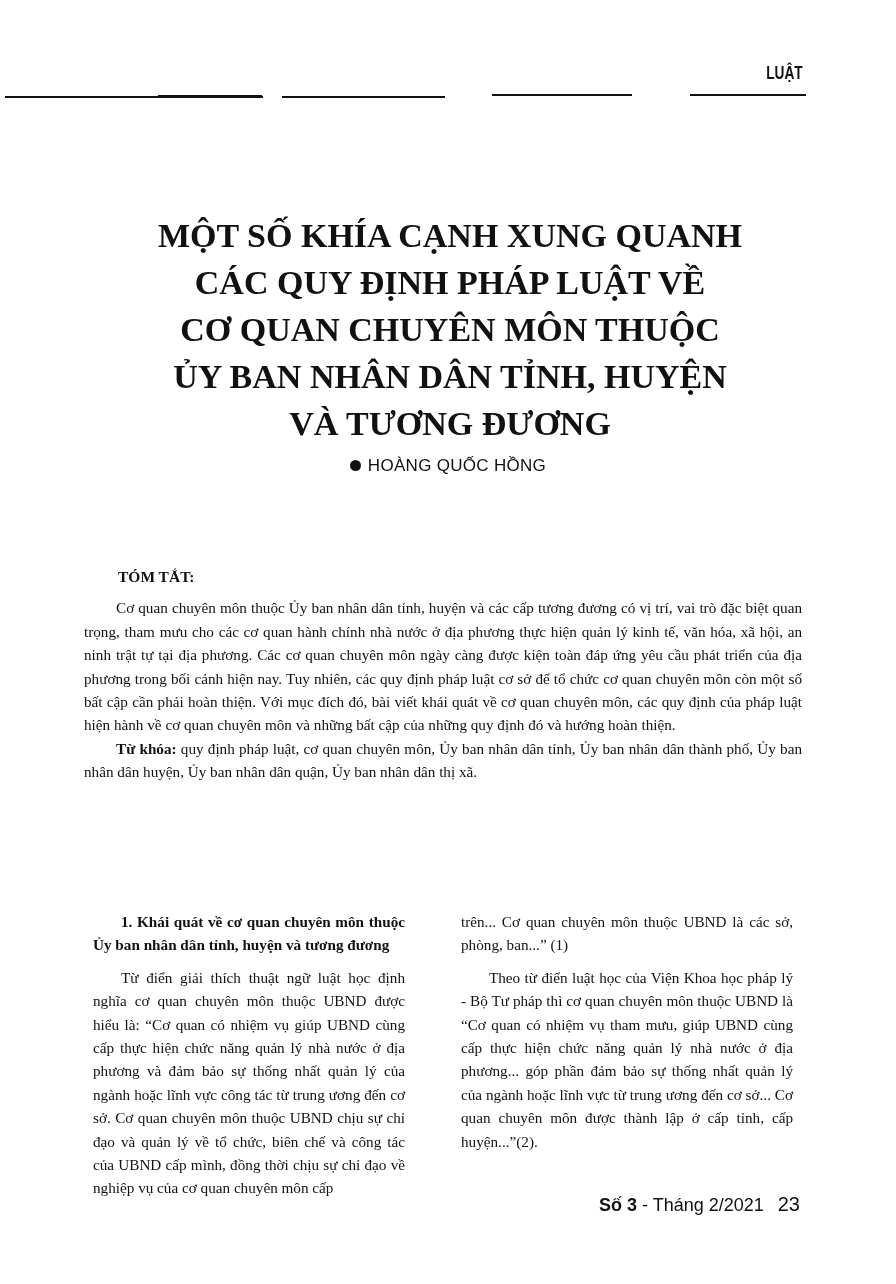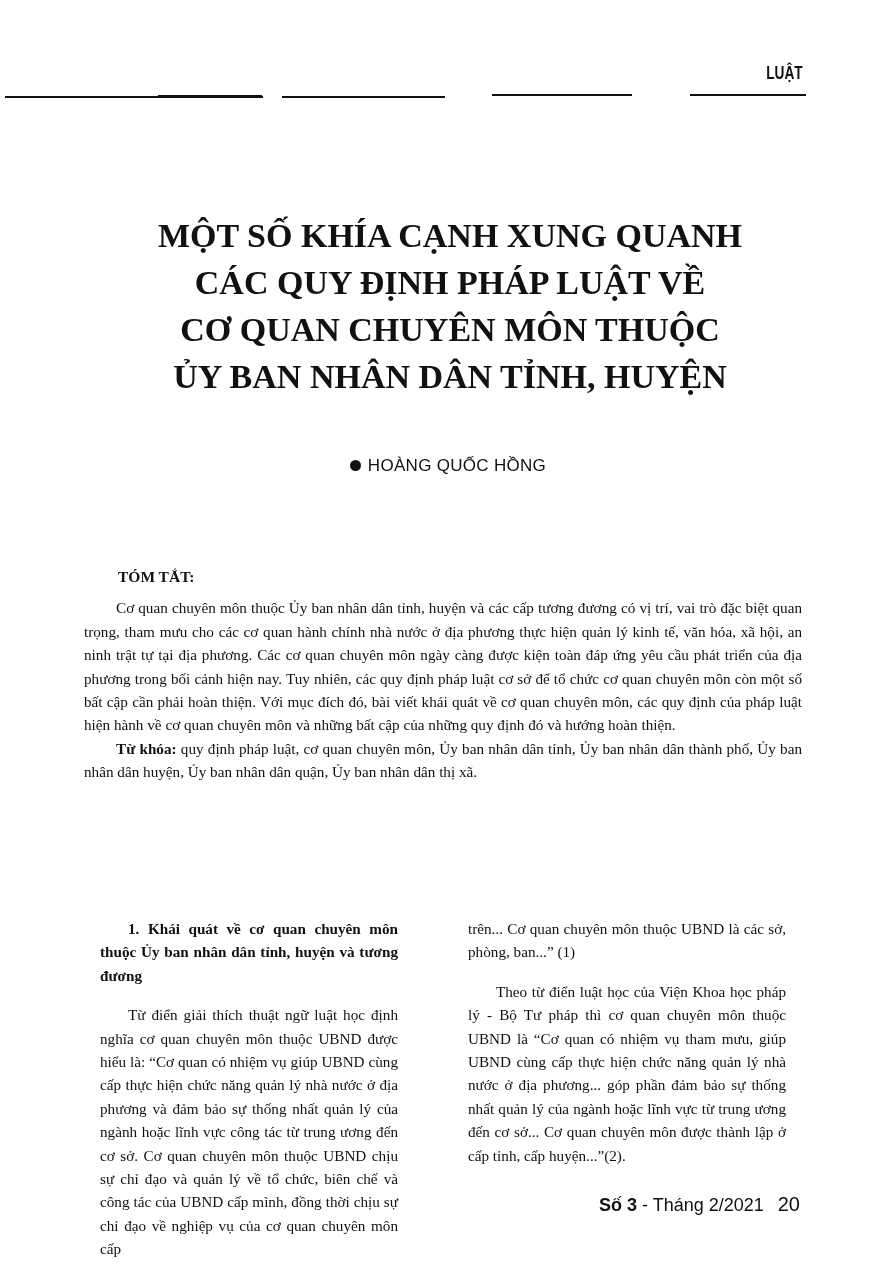--- a/index.html
+++ b/index.html
@@ -35,21 +35,21 @@
       font-size: 15.2px; line-height: 23.4px; text-align: justify;
     }
     .abstract .heading { font-weight: bold; font-size: 15.5px; margin-left: 34px; margin-bottom: 8px; }
     .abstract p { margin: 0; text-indent: 32px; }
     .abstract b { font-weight: bold; margin-top: 33px; }
     .col {
       position: absolute; top: 901px; font-size: 15.2px; line-height: 23.4px; text-align: justify;
     }
     .col.left { left: 84px; width: 330px; }
     .col.right { left: 452px; width: 350px; }
-    .col p { margin: 16px; text-indent: 28px; }
+    .col p { margin: 9px; text-indent: 28px; }
     .col .sec-head { font-weight: bold; }
     .col p.noindent { text-indent: 0; }
     .footer {
       position: absolute; right: 96px; top: 1193px;
       font-family: "Liberation Sans", "DejaVu Sans", sans-serif; font-size: 18px;
     }
     .footer .issue { font-weight: bold; }
     .footer .page-num { margin-left: 14px; font-size: 20px; }
   </style>
 </head>
@@ -61,20 +61,21 @@
 <div class="rule" style="left:158px; top:95px; width:104px;"></div>
 <div class="rule" style="left:282px; top:96px; width:163px;"></div>
 <div class="rule" style="left:492px; top:94px; width:140px;"></div>
 <div class="rule" style="left:690px; top:94px; width:116px;"></div>
 
 <div class="title">
   <div>MỘT SỐ KHÍA CẠNH XUNG QUANH</div>
   <div>CÁC QUY ĐỊNH PHÁP LUẬT VỀ</div>
   <div>CƠ QUAN CHUYÊN MÔN THUỘC</div>
   <div>ỦY BAN NHÂN DÂN TỈNH, HUYỆN</div>
+  <div>VÀ TƯƠNG ĐƯƠNG</div>
 </div>
 
 <div class="author">
   <span class="bullet"></span><span>HOÀNG QUỐC HỒNG</span>
 </div>
 
 <div class="abstract">
   <div class="heading">TÓM TẮT:</div>
   <p>Cơ quan chuyên môn thuộc Ủy ban nhân dân tỉnh, huyện và các cấp tương đương có vị trí, vai trò đặc biệt quan trọng, tham mưu cho các cơ quan hành chính nhà nước ở địa phương thực hiện quản lý kinh tế, văn hóa, xã hội, an ninh trật tự tại địa phương. Các cơ quan chuyên môn ngày càng được kiện toàn đáp ứng yêu cầu phát triển của địa phương trong bối cảnh hiện nay. Tuy nhiên, các quy định pháp luật cơ sở để tổ chức cơ quan chuyên môn còn một số bất cập cần phải hoàn thiện. Với mục đích đó, bài viết khái quát về cơ quan chuyên môn, các quy định của pháp luật hiện hành về cơ quan chuyên môn và những bất cập của những quy định đó và hướng hoàn thiện.</p>
   <p><b>Từ khóa:</b> <span>quy định pháp luật, cơ quan chuyên môn, Ủy ban nhân dân tỉnh, Ủy ban nhân dân thành phố, Ủy ban nhân dân huyện, Ủy ban nhân dân quận, Ủy ban nhân dân thị xã.</span></p>
@@ -84,14 +85,14 @@
   <p class="sec-head">1. Khái quát về cơ quan chuyên môn thuộc Ủy ban nhân dân tỉnh, huyện và tương đương</p>
   <p>Từ điển giải thích thuật ngữ luật học định nghĩa cơ quan chuyên môn thuộc UBND được hiểu là: “Cơ quan có nhiệm vụ giúp UBND cùng cấp thực hiện chức năng quản lý nhà nước ở địa phương và đảm bảo sự thống nhất quản lý của ngành hoặc lĩnh vực công tác từ trung ương đến cơ sở. Cơ quan chuyên môn thuộc UBND chịu sự chỉ đạo và quản lý về tổ chức, biên chế và công tác của UBND cấp mình, đồng thời chịu sự chỉ đạo về nghiệp vụ của cơ quan chuyên môn cấp</p>
 </div>
 
 <div class="col right">
   <p class="noindent">trên... Cơ quan chuyên môn thuộc UBND là các sở, phòng, ban...” (1)</p>
   <p>Theo từ điển luật học của Viện Khoa học pháp lý - Bộ Tư pháp thì cơ quan chuyên môn thuộc UBND là “Cơ quan có nhiệm vụ tham mưu, giúp UBND cùng cấp thực hiện chức năng quản lý nhà nước ở địa phương... góp phần đảm bảo sự thống nhất quản lý của ngành hoặc lĩnh vực từ trung ương đến cơ sở... Cơ quan chuyên môn được thành lập ở cấp tỉnh, cấp huyện...”(2).</p>
 </div>
 
 <div class="footer">
-  <span class="issue">Số 3</span><span> - Tháng 2/2021</span><span class="page-num">20</span>
+  <span class="issue">Số 3</span><span> - Tháng 2/2021</span><span class="page-num">23</span>
 </div>
 
 </body></html>

